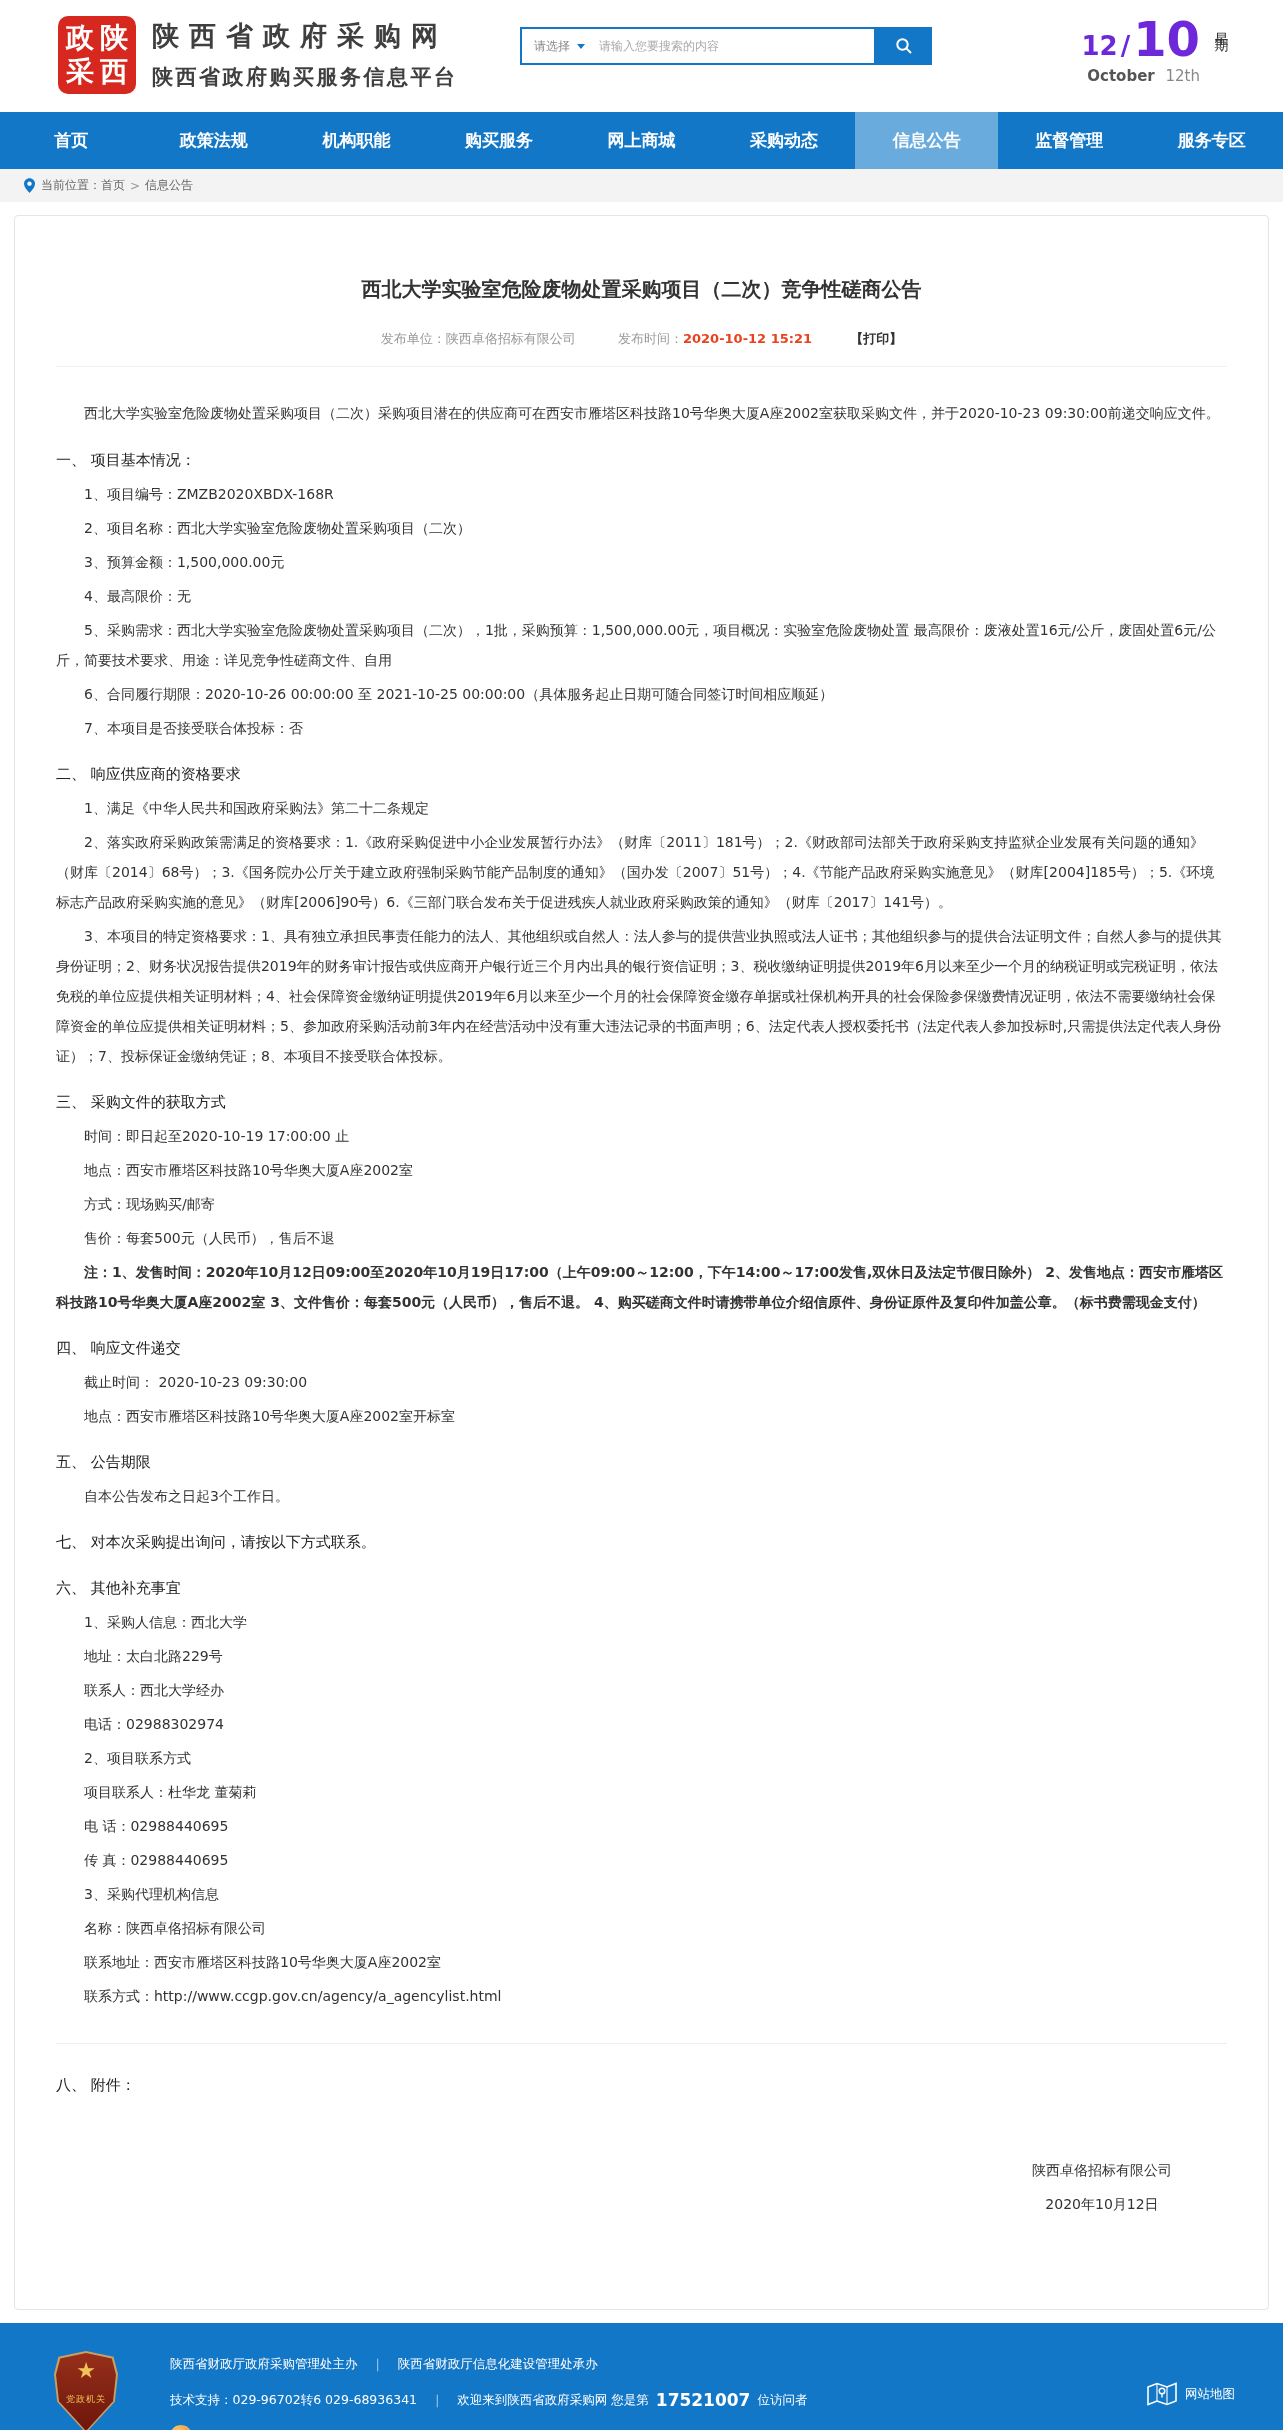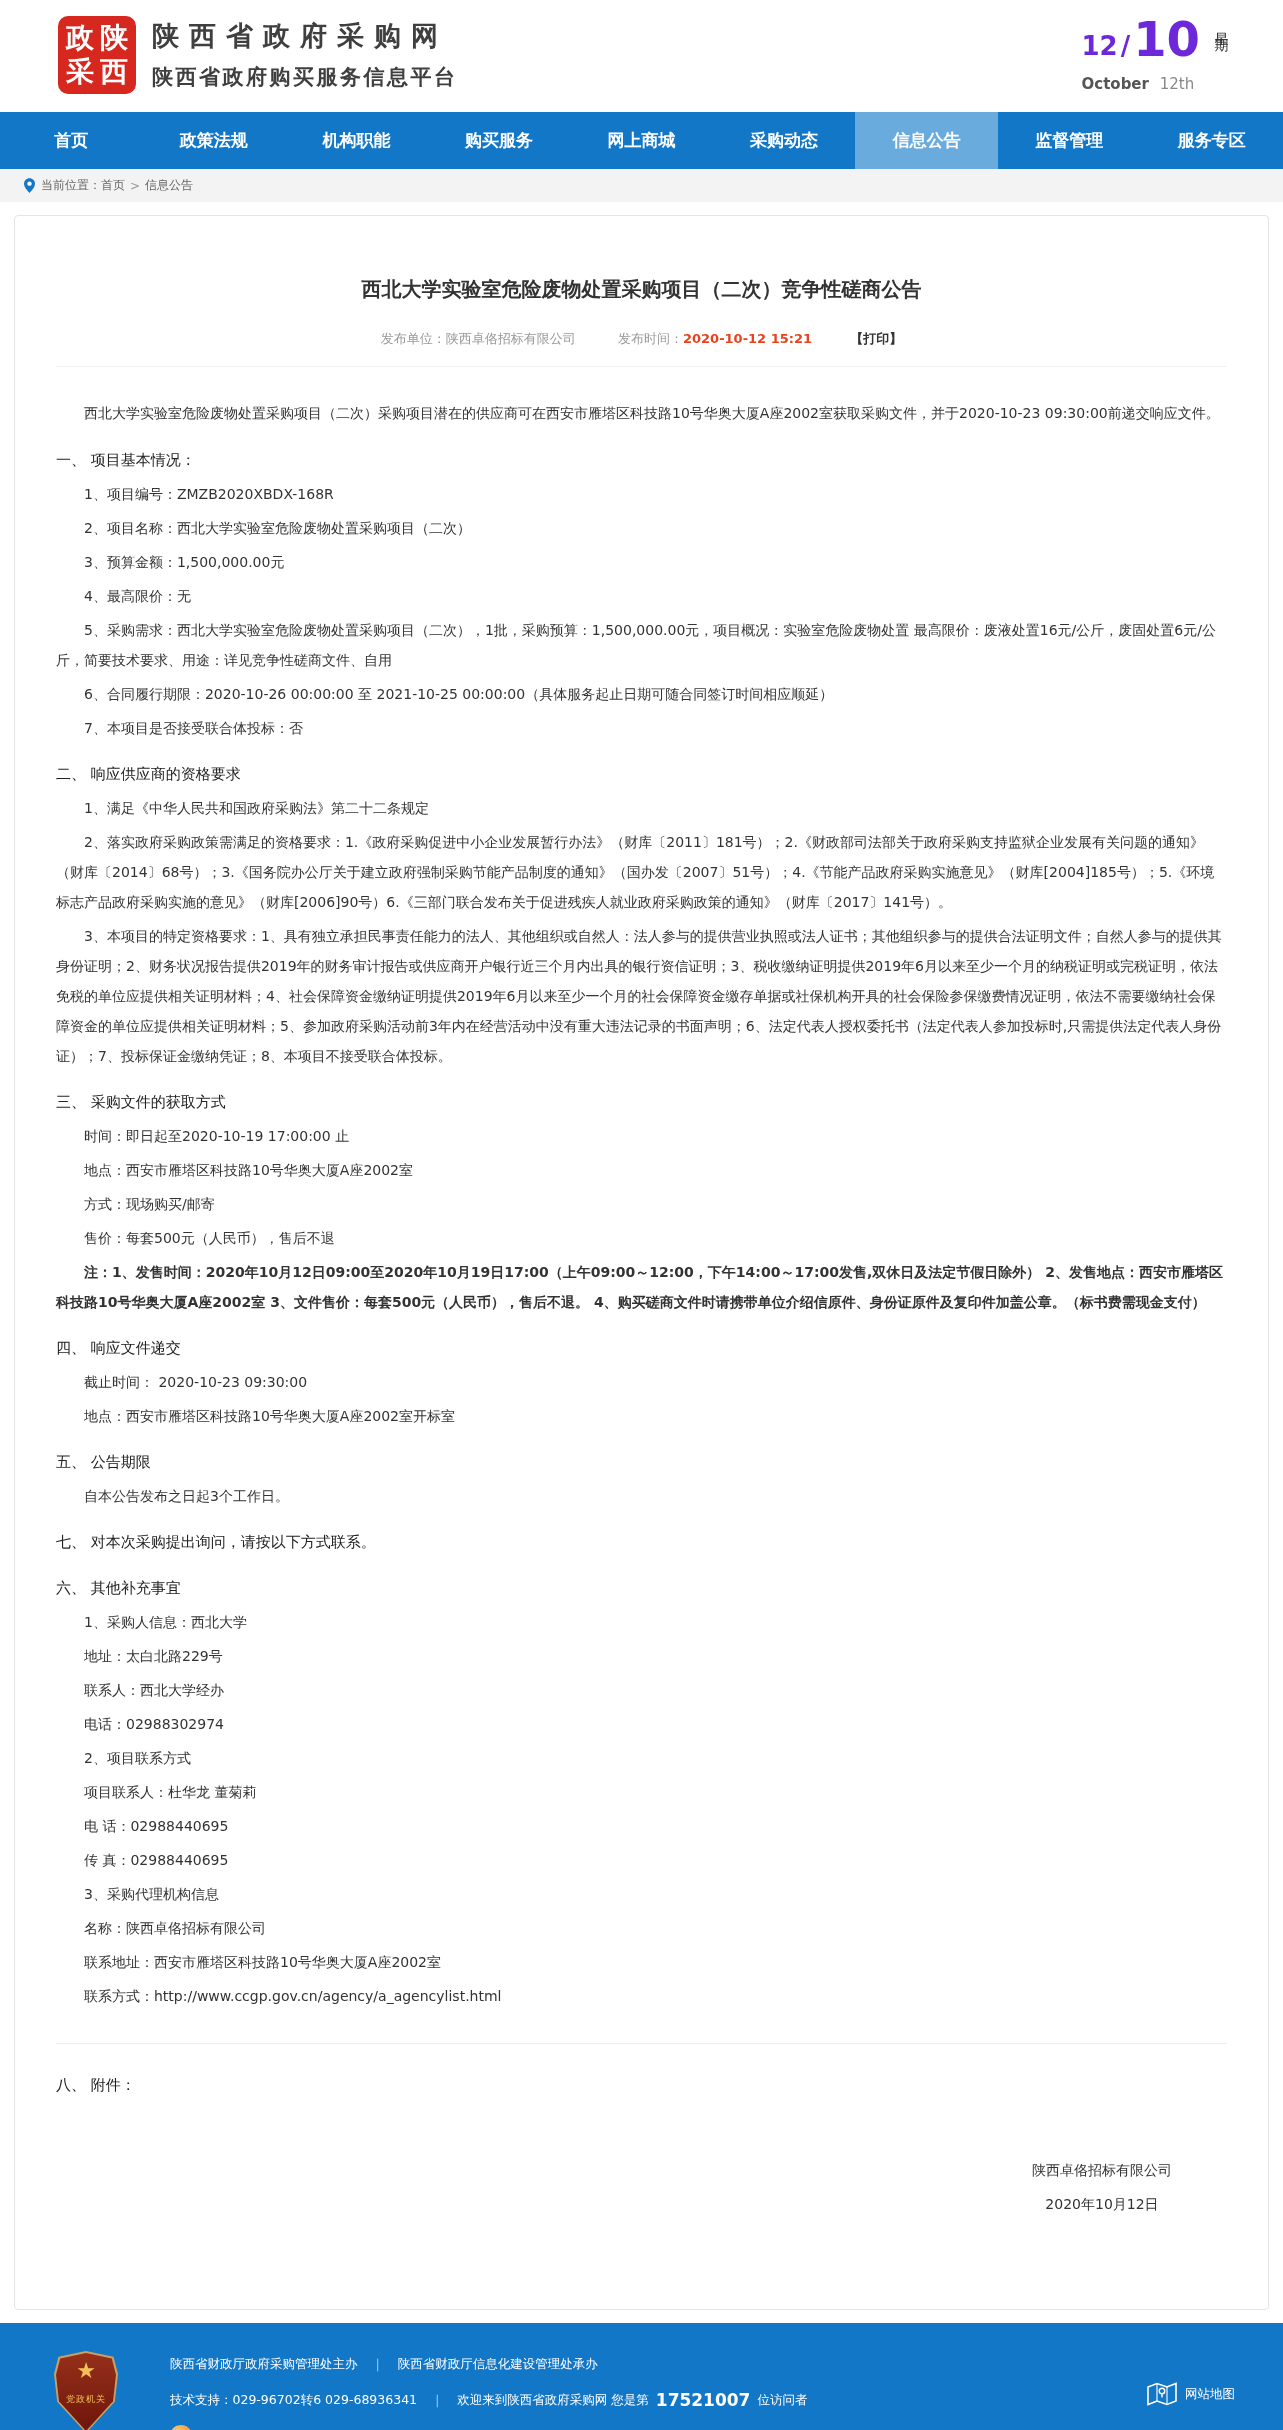--- a/index.html
+++ b/index.html
@@ -28,21 +28,21 @@
   .search-select { display:flex; align-items:center; gap:7px; padding:0 12px 0 12px; font-size:12px; color:#888; cursor:pointer; white-space:nowrap; }
   .arrow-down { width:0; height:0; border-left:4px solid transparent; border-right:4px solid transparent; border-top:5px solid #1377c8; }
   .search-input { border:none; outline:none; font-size:12px; color:#333; flex:1; min-width:0; background:transparent; }
   .search-input::placeholder { color:#aaa; }
   .search-btn { width:56px; height:38px; background:#1377c8; border:none; display:flex; align-items:center; justify-content:center; cursor:pointer; }
   .datebox { position:absolute; right:52px; top:16px; display:flex; gap:13px; }
   .date-nums { display:flex; align-items:flex-end; justify-content:center; color:#6d28d9; font-weight:bold; }
   .date-m { font-size:26px; line-height:32px; }
   .date-slash { font-size:26px; line-height:32px; margin:0 3px; }
   .date-d { font-size:48px; line-height:46px; }
-  .date-sub { margin-top:13px; font-size:15px; text-align:left; }
+  .date-sub { margin-top:5px; font-size:15px; text-align:right; }
   .date-month { font-weight:bold; color:#555; }
   .date-ord { color:#888; margin-left:6px; }
   .weekday { writing-mode:vertical-rl; font-size:14px; color:#333; letter-spacing:6px; padding-top:5px; }
   
   .nav { display:flex; height:57px; background:#1377c8; }
   .nav-item { flex:1; display:flex; align-items:center; justify-content:center; color:#fff; font-size:17px; font-weight:bold; cursor:pointer; }
   .nav-item.active { background:#69abdd; }
   
   .breadcrumb { height:33px; background:#f3f3f3; display:flex; align-items:center; padding-left:24px; font-size:12px; color:#666; }
   .breadcrumb .pin { margin-right:6px; display:flex; }
@@ -92,20 +92,37 @@
 <div class="top">
   <div class="logo">
     <span>政</span>
     <span>陕</span>
     <span>采</span>
     <span>西</span>
   </div>
   <div class="site-titles">
     <div class="site-title">陕西省政府采购网</div>
     <div class="site-subtitle">陕西省政府购买服务信息平台</div>
+  </div>
+  <div class="search">
+    <div class="search-box">
+      <div class="search-select">
+        <span>请选择</span>
+        <span class="arrow-down"></span>
+      </div>
+      <input class="search-input" placeholder="请输入您要搜索的内容" style="">
+    </div>
+    <button class="search-btn">
+      <span style="display:flex;">
+        <svg width="18" height="18" viewBox="0 0 18 18">
+          <circle cx="7.5" cy="7.5" r="5.2" fill="none" stroke="#fff" stroke-width="2"></circle>
+          <line x1="11.6" y1="11.6" x2="16" y2="16" stroke="#fff" stroke-width="2"></line>
+        </svg>
+      </span>
+    </button>
   </div>
   <div class="datebox">
     <div>
       <div class="date-nums">
         <span class="date-m">12</span>
         <span class="date-slash">/</span>
         <span class="date-d">10</span>
       </div>
       <div class="date-sub">
         <span class="date-month">October</span>

